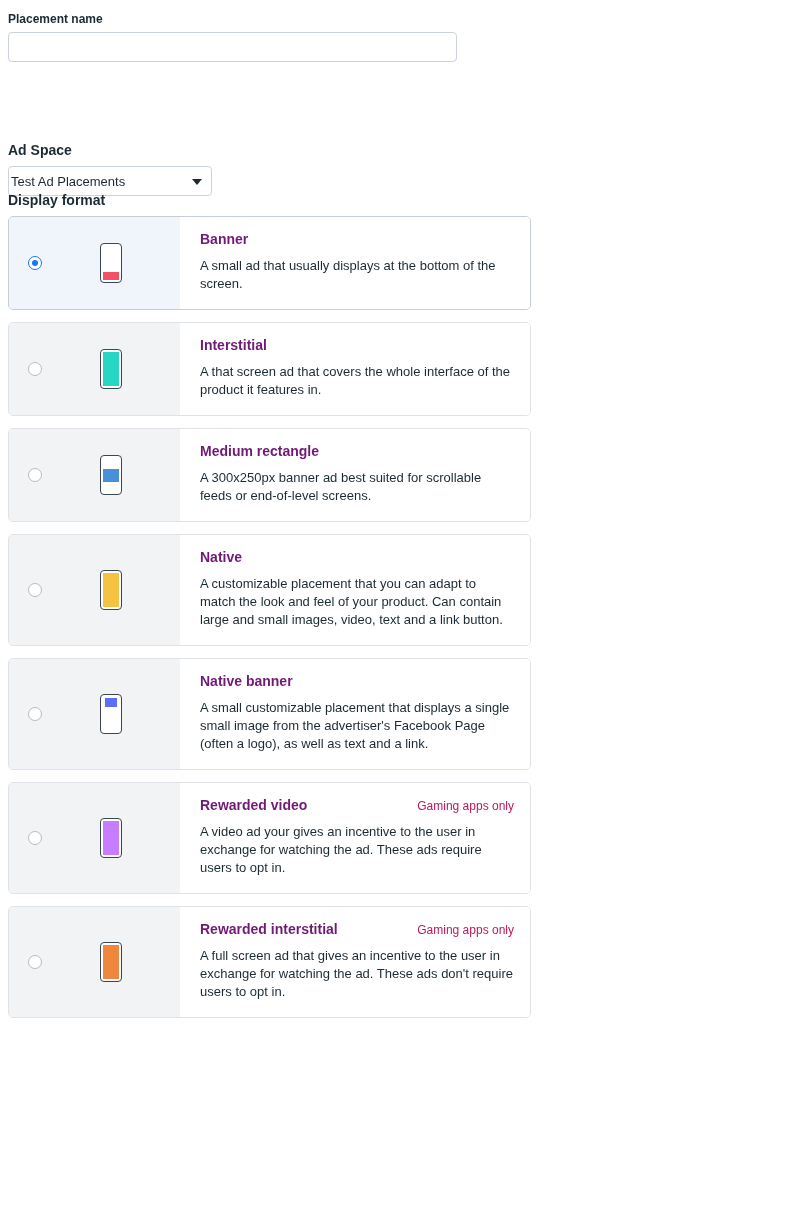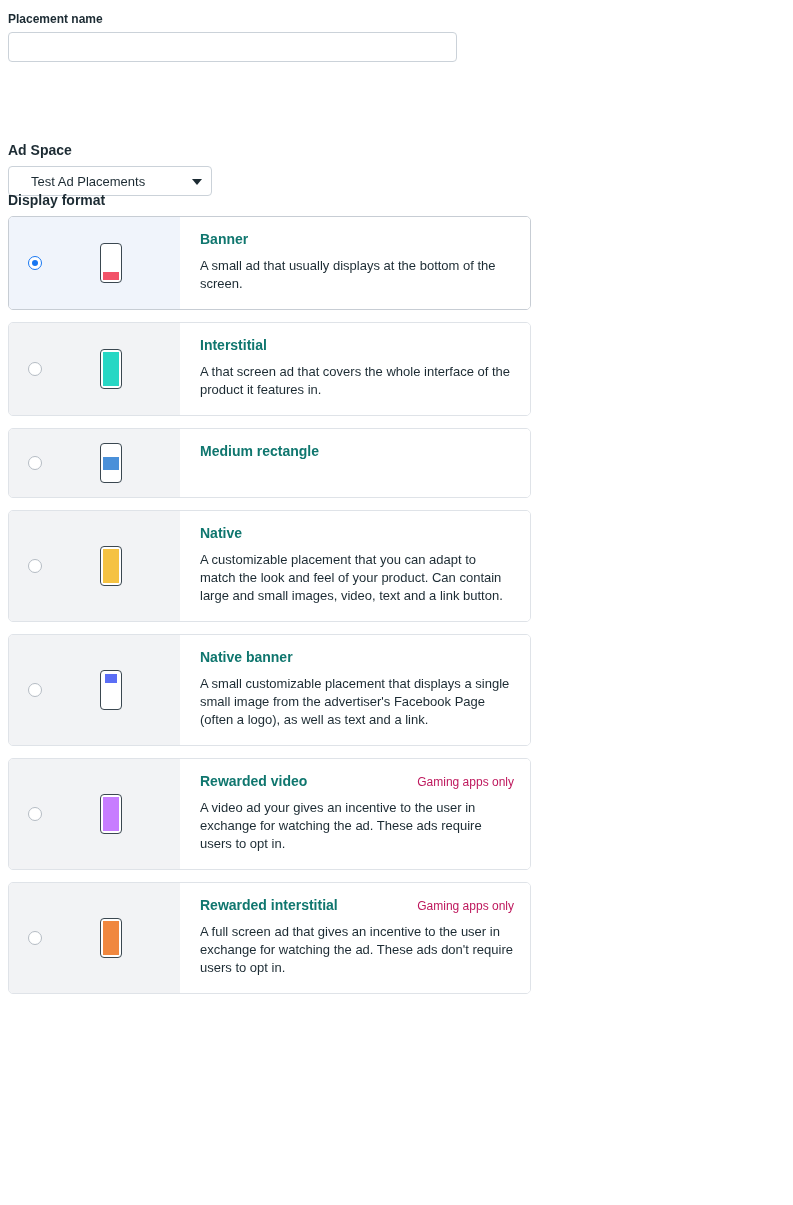--- a/index.html
+++ b/index.html
@@ -64,21 +64,21 @@
   .select-box {
     width: 204px;
     height: 30px;
     border: 1px solid #cbd2d9;
     border-radius: 4px;
     background: #ffffff;
     font-size: 13px;
     color: #1c2b33;
     display: flex;
     align-items: center;
-    padding: 0 22px;
+    padding: 0 2px;
     cursor: pointer;
   }
   .caret {
     position: absolute;
     right: 10px;
     top: 13px;
     width: 0;
     height: 0;
     border-left: 5px solid transparent;
     border-right: 5px solid transparent;
@@ -163,21 +163,21 @@
     padding: 14px 16px 16px 20px;
   }
   .option-title-row {
     display: flex;
     align-items: baseline;
     justify-content: space-between;
   }
   .option-title {
     font-size: 14px;
     font-weight: bold;
-    color: #0f766e;
+    color: #701a75;
   }
   .option-tag {
     font-size: 12px;
     color: #be185d;
   }
   .option-desc {
     font-size: 13px;
     line-height: 18px;
     color: #1c2b33;
     margin-top: 10px;
@@ -261,20 +261,21 @@
             <div class="phone-wrap">
               <div class="phone">
                 <div class="fill" style="background: rgb(74, 144, 217); top: 13px; height: 13px; left: 2px; right: 2px;"></div>
               </div>
             </div>
           </div>
           <div class="option-right">
             <div class="option-title-row">
               <div class="option-title">Medium rectangle</div>
             </div>
+            <div class="option-desc">A 300x250px banner ad best suited for scrollable feeds or end-of-level screens.</div>
           </div>
         </div>
         <div class="option-card">
           <div class="option-left">
             <div class="radio"></div>
             <div class="phone-wrap">
               <div class="phone">
                 <div class="fill" style="background: rgb(245, 194, 66); inset: 2px; height: auto;"></div>
               </div>
             </div>

